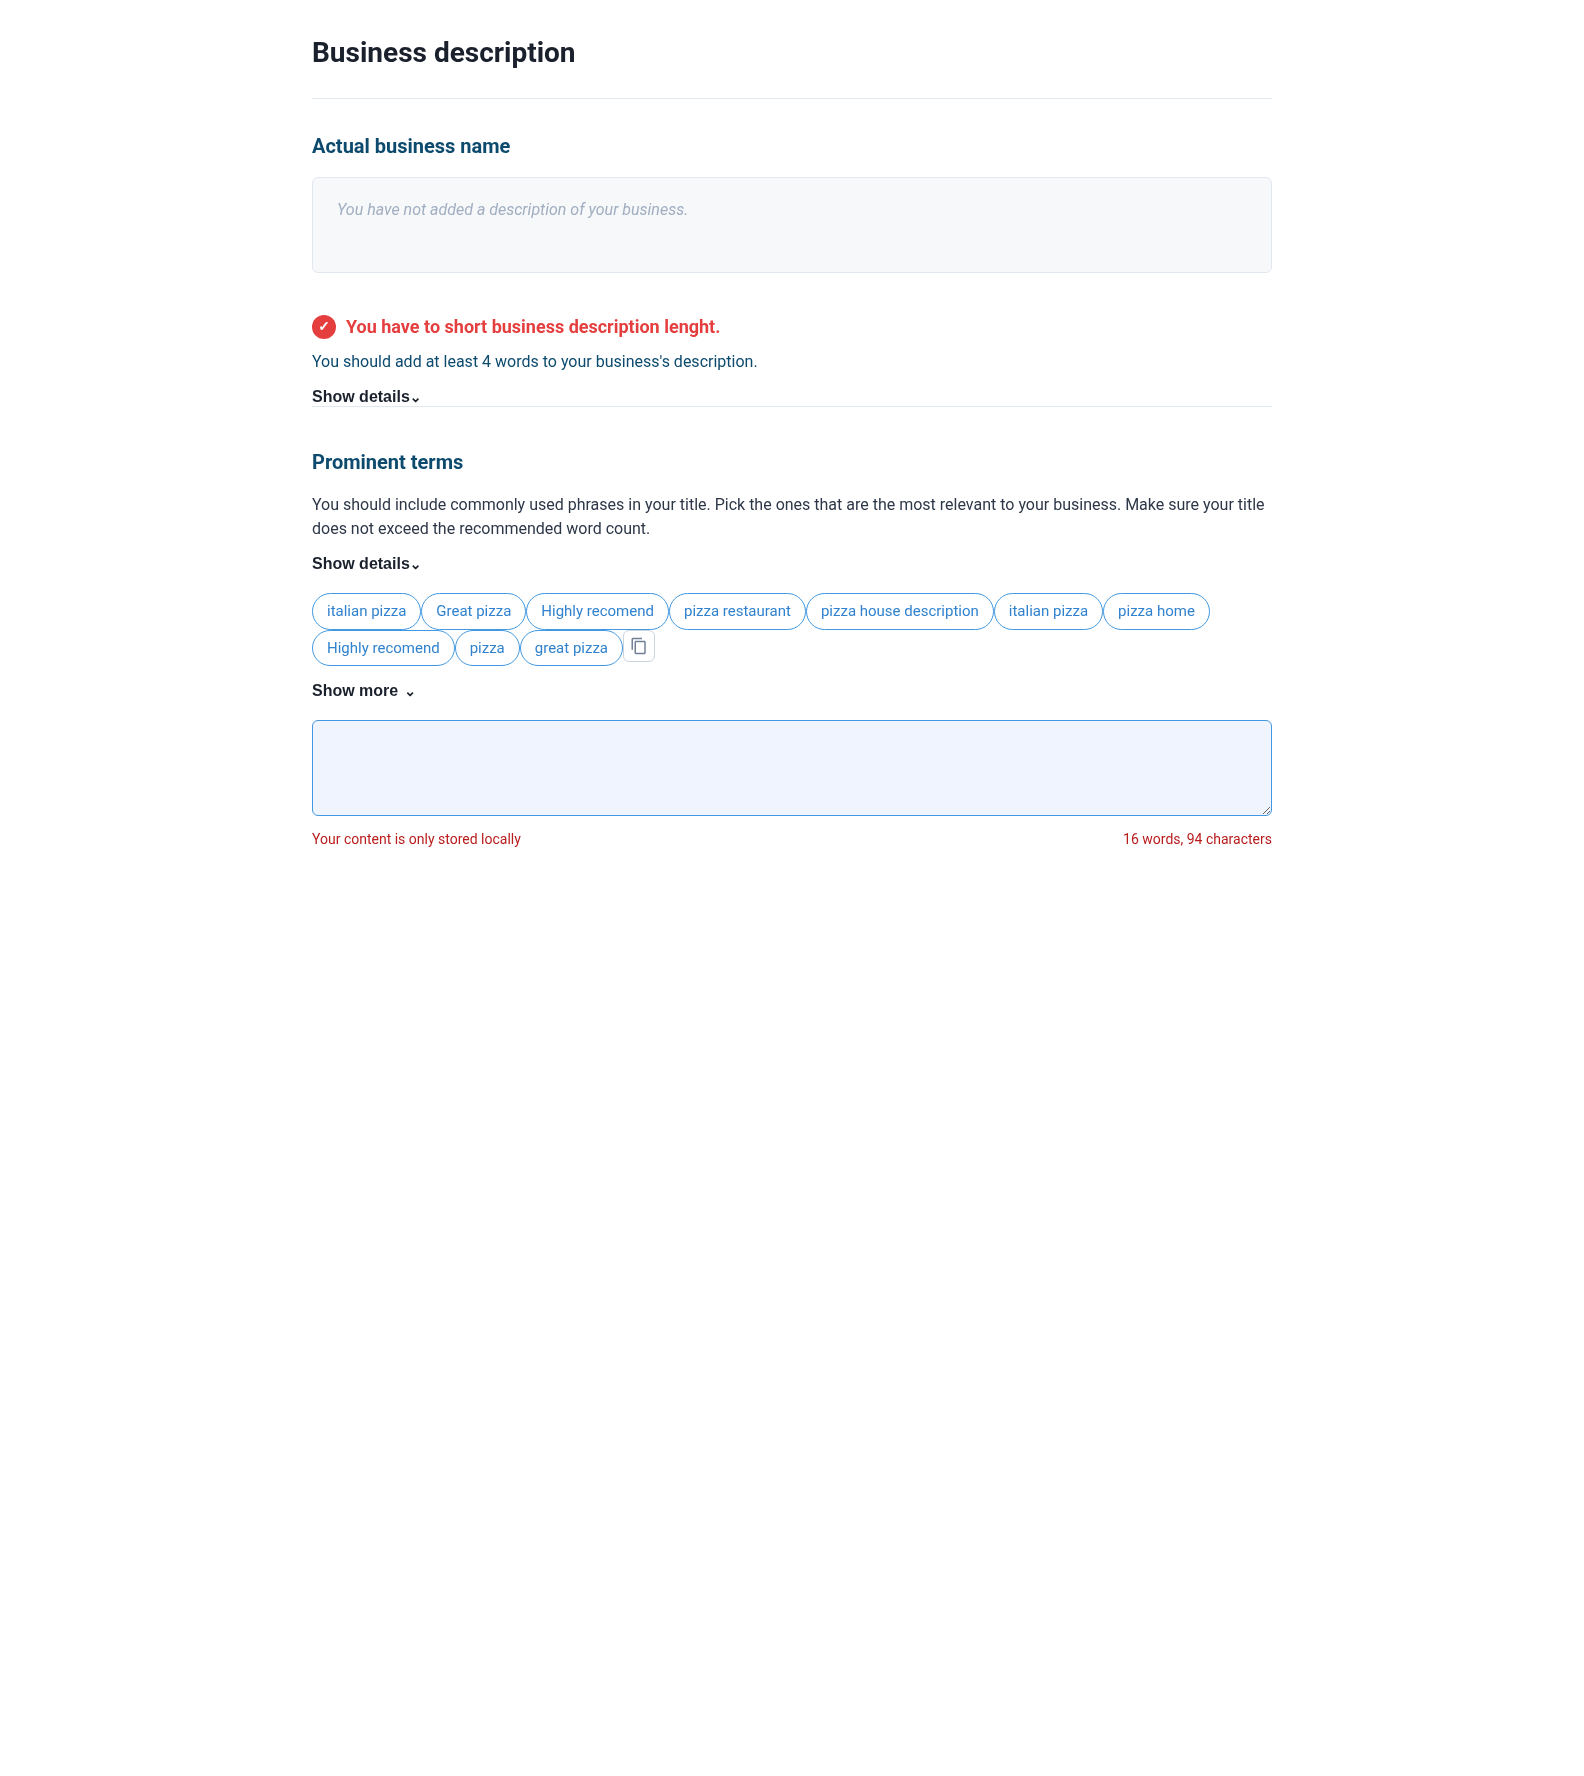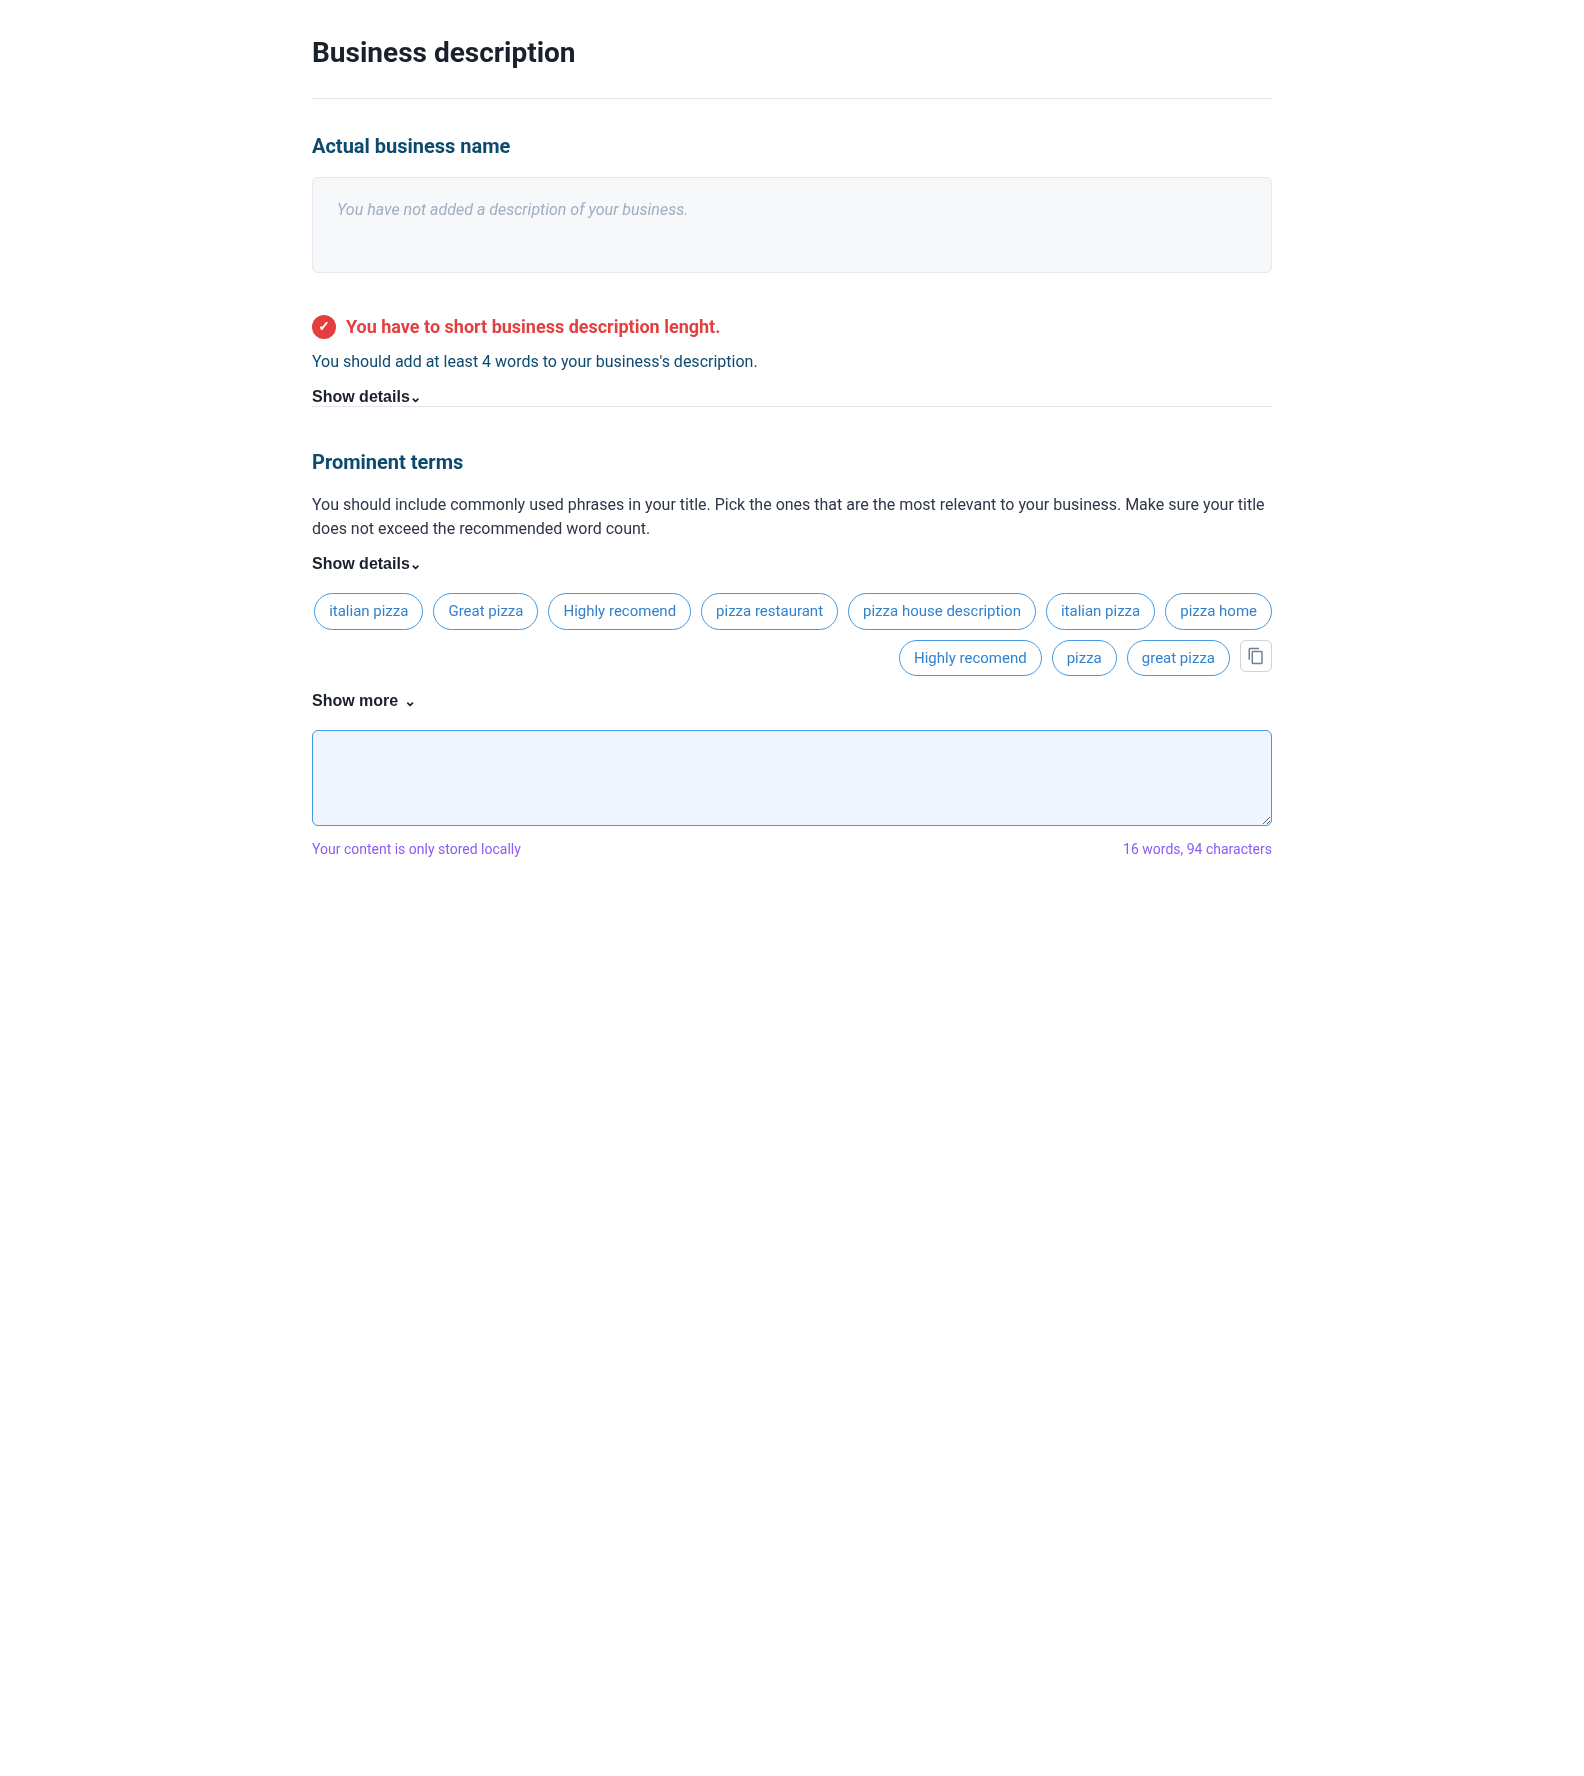--- a/index.html
+++ b/index.html
@@ -122,24 +122,22 @@
 
     .prominent-description {
       font-size: 16px;
       color: #2d3748;
       margin-bottom: 14px;
     }
 
     .tags-container {
       display: flex;
       flex-wrap: wrap;
-      gap: 10px;
       margin-top: 20px;
       margin-bottom: 16px;
-      justify-content: flex-end;
     }
 
     .tag {
       display: inline-flex;
       align-items: center;
       padding: 6px 14px;
       border: 1px solid #4299e1;
       border-radius: 20px;
       color: #3182ce;
       font-size: 15px;
@@ -195,21 +193,21 @@
       background: #f0f4ff;
       resize: vertical;
       outline: none;
       font-family: inherit;
     }
 
     .textarea-footer {
       display: flex;
       justify-content: space-between;
       font-size: 14px;
-      color: #8b5cf6;
+      color: #b91c1c;
       margin-top: 6px;
     }
   </style>
 </head>
 <body>
 
 <div class="page-container">
 
   <h1 class="page-title">Business description</h1>
 

